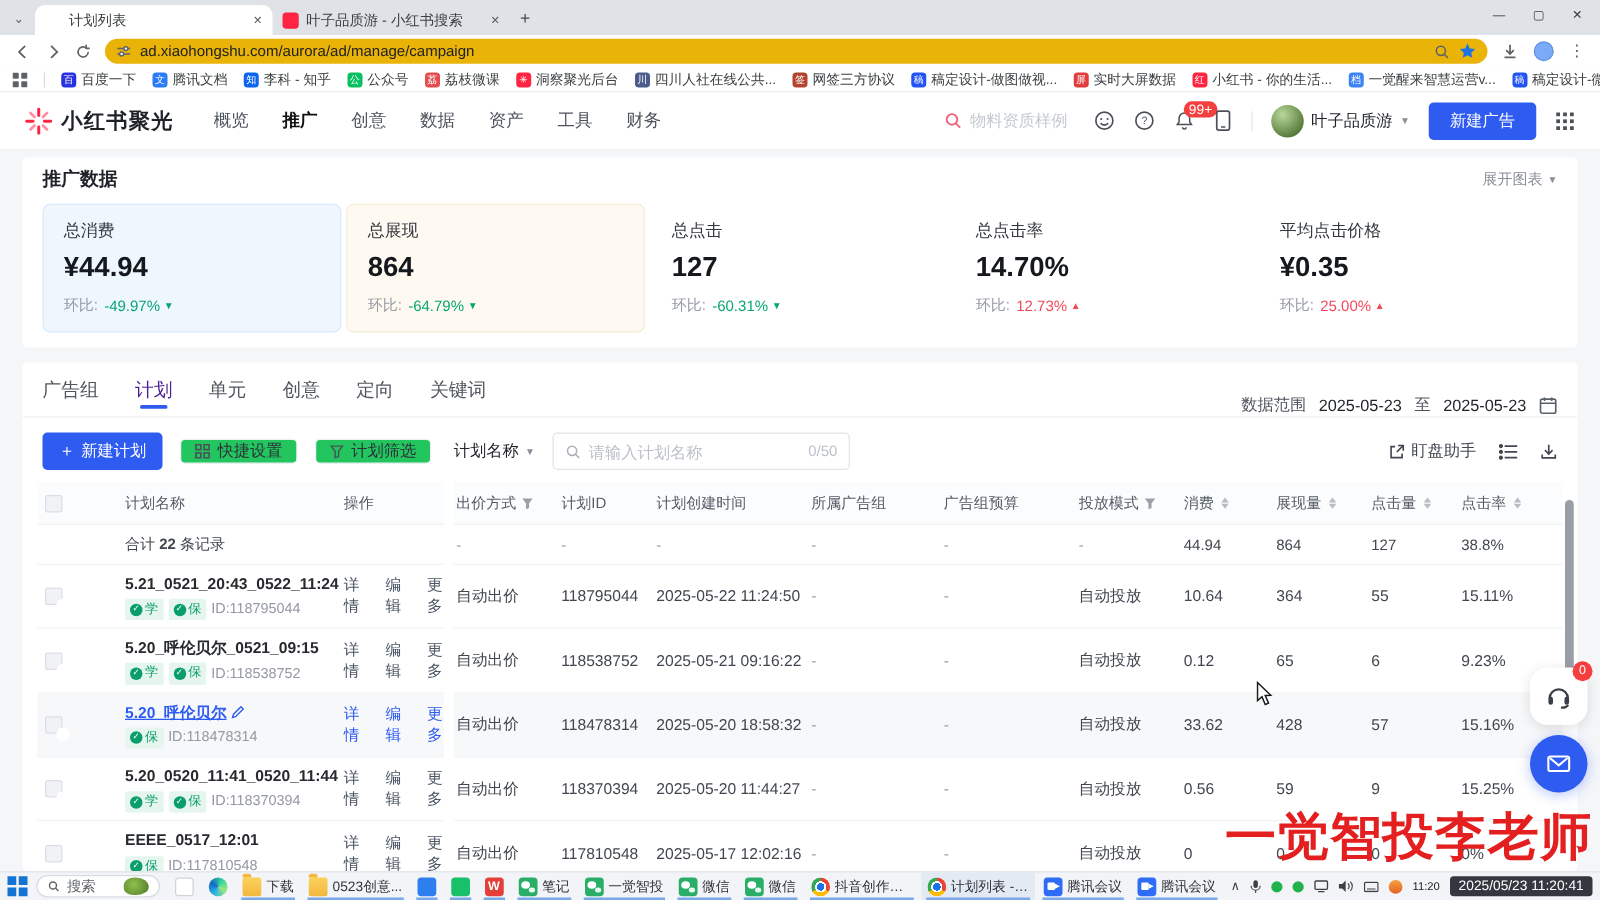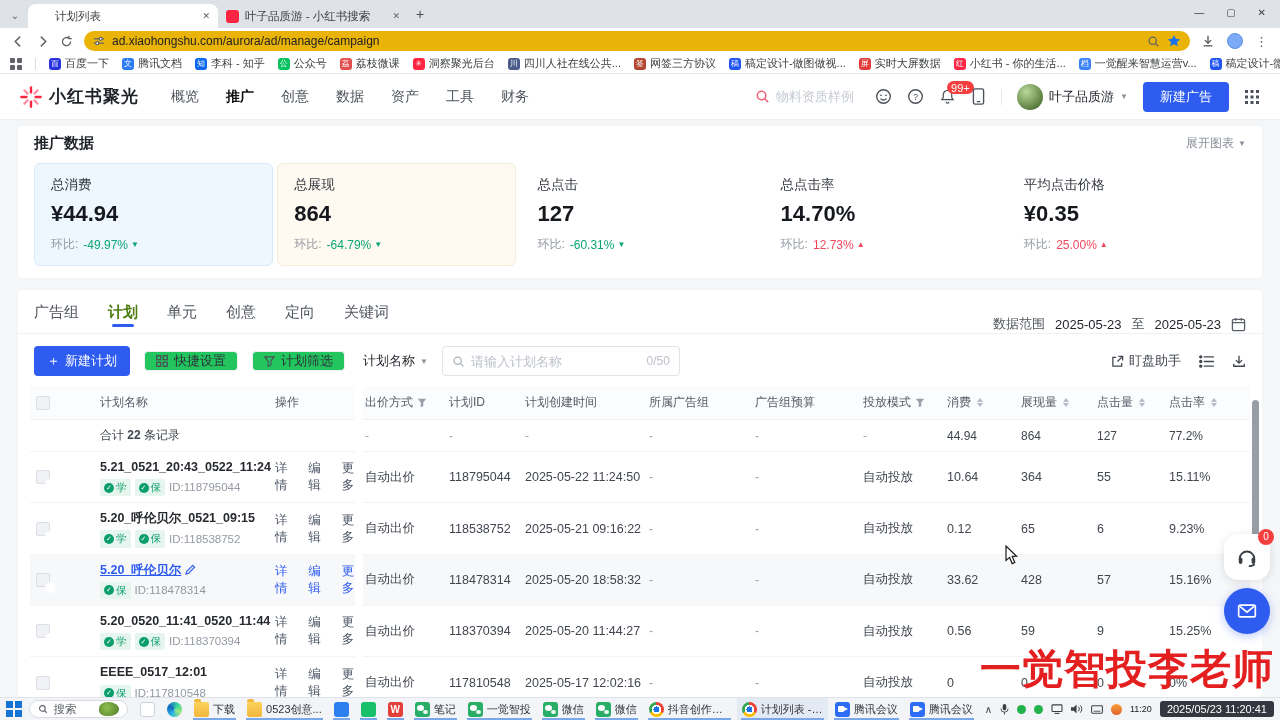--- a/index.html
+++ b/index.html
@@ -64,21 +64,21 @@
   .card .cratio { font-size:12px; margin-top:9px; display:flex; align-items:center; gap:5px; }
   .cratio .rlabel { color:#9499a3; }
   .trend-down { color:#0aa574; }
   .trend-up { color:#f0485c; }
   .cratio .arrow { font-size:8px; }
 
   .p2 { margin-top:12px; flex:1; overflow:hidden; position:relative; }
   .mtabs-row { display:flex; align-items:flex-end; padding:0 16px; height:44px; border-bottom:1px solid #f0f1f3; }
   .mtabs { display:flex; gap:29px; font-size:15px; color:#51565e; }
   .mtab { position:relative; padding:11px 0; }
-  .mtab.active { color:#4d7c0f; font-weight:bold; }
+  .mtab.active { color:#4c1d95; font-weight:normal; }
   .mtab.active::after { content:""; position:absolute; left:4px; right:4px; bottom:6px; height:3px; border-radius:2px; background:#2e5bf0; }
   .daterange { margin-left:auto; display:flex; align-items:center; gap:10px; font-size:13px; color:#1f2329; }
   .daterange .drlabel, .daterange .to { color:#51565e; }
 
   .toolbar { display:flex; align-items:center; gap:14px; padding:12px 16px 10px; }
   .btn-blue { background:#2e5bf0; color:#fff; font-size:13px; height:30px; padding:0 13px; border-radius:4px; display:flex; align-items:center; gap:5px; }
   .btn-lite { background:#22c55e; border:1px solid #eef0f3; color:#2d3138; font-size:13px; height:20px; padding:0 11px; border-radius:4px; display:flex; align-items:center; gap:6px; }
   .fieldsel { font-size:13px; color:#1f2329; display:flex; align-items:center; gap:5px; margin-left:4px; }
   .searchbox { width:238px; height:30px; border:1px solid #e0e3e8; border-radius:4px; display:flex; align-items:center; gap:6px; padding:0 9px; }
   .searchbox input { border:none; outline:none; flex:1; font-size:13px; color:#0f766e; width:60px; font-family:inherit; }
@@ -638,21 +638,21 @@
           <span></span>
           <span class="dash">-</span>
           <span class="dash">-</span>
           <span class="dash">-</span>
           <span class="dash">-</span>
           <span class="dash">-</span>
           <span class="dash">-</span>
           <span>44.94</span>
           <span>864</span>
           <span>127</span>
-          <span>77.2%</span>
+          <span>38.8%</span>
         </div>
 
         <div>
 
             <div class="trow drow">
               <span class="ckb"></span>
               <span><span class="toggle on"></span></span>
               <span class="namecell">
                 <span style="display:flex;align-items:center;gap:4px">
                   <span class="pname">5.21_0521_20:43_0522_11:24</span>

